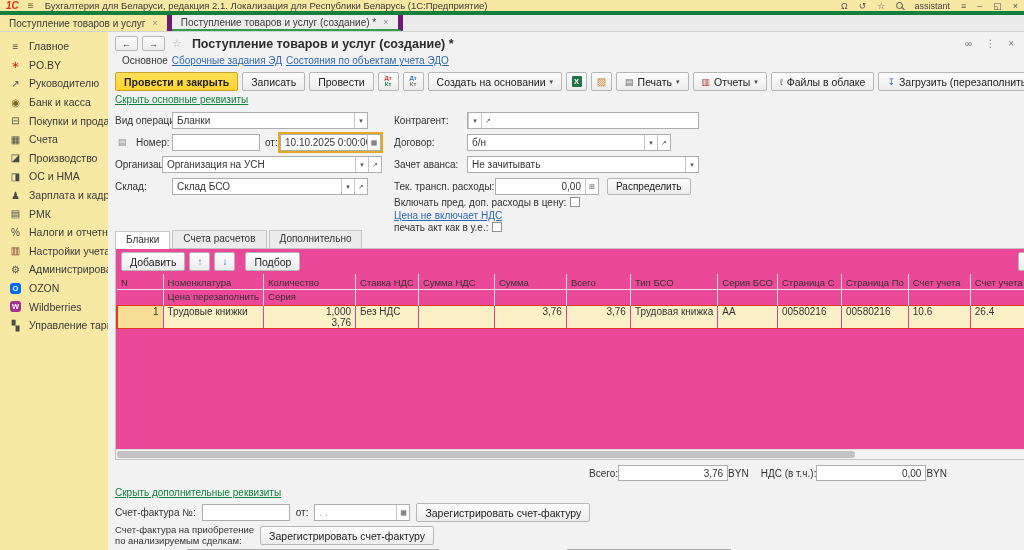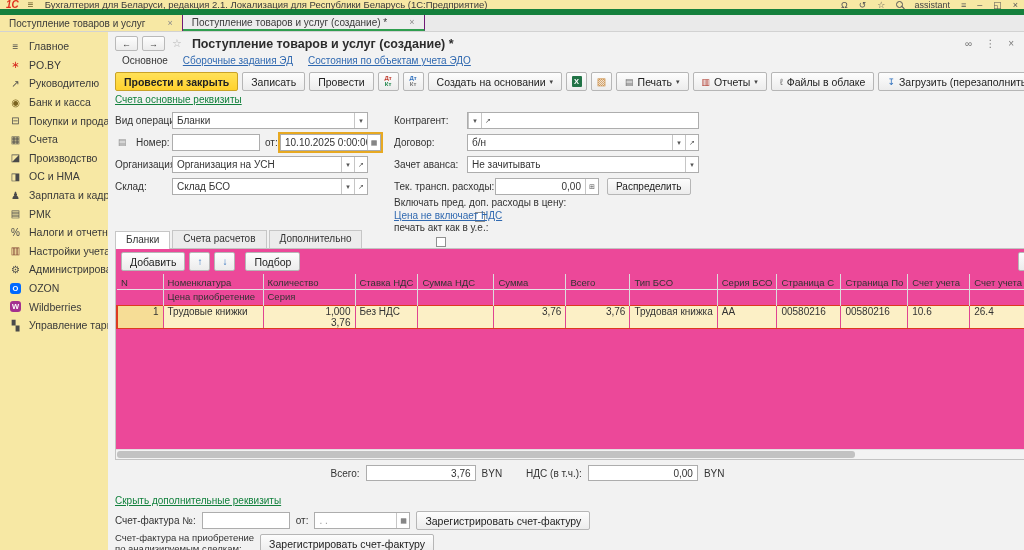--- a/index.html
+++ b/index.html
@@ -1,33 +1,33 @@
 <!DOCTYPE html>
 <html><head>
 <meta charset="utf-8">
 <style>
   html,body{margin:0;padding:0;width:1024px;height:550px;overflow:hidden;
     font-family:"Liberation Sans",sans-serif;background:#fff;}
   *{box-sizing:border-box;}
   
-  .titlebar{height:15px;background:#f7e8a4;border-bottom:6px solid #15803d;
+  .titlebar{height:15px;background:#f7e8a4;border-bottom:4px solid #15803d;
     display:flex;align-items:center;padding:0 6px;font-size:9.5px;color:#3a3a3a;}
   .logo{color:#e0301e;font-weight:bold;font-style:italic;font-size:10px;margin-right:9px;}
   .hamb{color:#6b5d2a;font-size:10px;margin-right:11px;cursor:pointer;}
   .win-title{white-space:nowrap;overflow:hidden;}
   .tb-sp{flex:1;}
   .tb-ic{font-size:9px;color:#555;margin-left:11px;cursor:pointer;display:inline-flex;align-items:center;}
   .tb-user{font-size:9px;color:#444;margin-left:11px;}
   .mag{position:relative;width:7px;height:7px;border:1px solid #555;border-radius:50%;display:inline-block;}
   .mag::after{content:"";position:absolute;width:4px;height:1px;background:#555;
     transform:rotate(45deg);right:-3px;bottom:-1px;}
   
   .tabstrip{height:17px;background:#eaeaea;border-bottom:1px solid #d2d2d2;display:flex;}
-  .tab{display:flex;align-items:center;gap:22px;padding:0 9px;font-size:10px;color:#3a3a3a;
-    border-right:1px solid #701a75;cursor:pointer;white-space:nowrap;}
+  .tab{display:flex;align-items:center;gap:7px;padding:0 9px;font-size:10px;color:#3a3a3a;
+    border-right:5px solid #701a75;cursor:pointer;white-space:nowrap;}
   .tab.inactive{background:#f7e8a4;}
   .tab.active{background:#ededed;border-bottom:2px solid #2f9e4f;}
   .tab .x{color:#8a8a8a;font-size:9px;}
   
   .workspace{display:flex;height:518px;}
   .sidebar{width:108px;background:#f7e8a4;padding-top:5px;flex:none;overflow:hidden;}
   .side-item{display:flex;align-items:center;height:18.6px;padding-left:9px;font-size:10.5px;
     color:#3a3a3a;cursor:pointer;white-space:nowrap;}
   .side-ic{width:13px;margin-right:7px;text-align:center;font-size:10px;color:#4a4a4a;flex:none;
     display:flex;align-items:center;justify-content:center;}
@@ -38,21 +38,21 @@
   .main{flex:1;background:#f2f2f2;overflow:hidden;position:relative;}
   
   .form-header{display:flex;align-items:center;gap:4px;padding:4px 10px 1px 7px;}
   .nav-btn{width:23px;height:15px;font-size:9px;color:#444;background:linear-gradient(#fdfdfd,#ececec);
     border:1px solid #b9b9b9;border-radius:2px;display:inline-flex;align-items:center;justify-content:center;cursor:pointer;padding:0;}
   .star{color:#b5b5b5;font-size:11px;margin:0 3px;}
   .form-title{font-size:12.5px;font-weight:bold;color:#2c2c2c;margin-left:3px;white-space:nowrap;}
   .fh-right{margin-left:auto;display:flex;gap:13px;color:#7a7a7a;font-size:10px;}
   .fh-right span{cursor:pointer;}
   
-  .form-nav{display:flex;gap:15px;padding:3px 8px 4px 14px;font-size:10px;align-items:center;}
+  .form-nav{display:flex;gap:4px;padding:3px 8px 4px 14px;font-size:10px;align-items:center;}
   .fnav-current{color:#333;}
   .link-blue{color:#3069b0;text-decoration:underline;cursor:pointer;}
   .link-green{color:#12813d;text-decoration:underline;cursor:pointer;}
   .toolbar{display:flex;align-items:center;gap:4px;padding:2px 8px 3px 7px;}
   .btn{height:19px;background:linear-gradient(#fdfdfd,#ececec);border:1px solid #b6b6b6;border-radius:2px;
     font-size:10.5px;color:#222;display:inline-flex;align-items:center;gap:4px;padding:0 8px;cursor:pointer;
     white-space:nowrap;font-family:"Liberation Sans",sans-serif;}
   .btn.primary{background:linear-gradient(#ffe159,#ffd22e);border-color:#c9a227;font-weight:bold;}
   .btn.iconb{padding:0 4px;min-width:21px;justify-content:center;}
   .caret{font-size:7px;color:#444;}
@@ -71,21 +71,21 @@
     font-size:10px;align-items:stretch;}
   .fldi{display:inline-flex;background:#fff;border:1px solid #adadad;height:17px;
     font-size:10px;align-items:stretch;flex:none;}
   .fld .val,.fldi .val{flex:1;padding:0 4px;display:flex;align-items:center;overflow:hidden;white-space:nowrap;}
   .val.num{justify-content:flex-end;}
   .val.muted{color:#999;}
   .fld .seg,.fldi .seg{width:13px;border-left:1px solid #c6c6c6;display:flex;align-items:center;
     justify-content:center;color:#555;font-size:7px;cursor:pointer;flex:none;}
   .fld.focus{outline:2px solid #e7a922;}
   .chk{width:10px;height:10px;border:1px solid #909090;background:#fff;display:inline-block;flex:none;cursor:pointer;}
-  .flexrow{display:flex;align-items:center;gap:4px;flex-direction:column;}
+  .flexrow{display:flex;gap:4px;}
   
   .panel-tabs{display:flex;margin:3px 0 0 7px;font-size:10px;position:relative;z-index:2;}
   .ptab{padding:2px 10px 3px;border:1px solid #c6c6c6;border-bottom:none;background:#ececec;
     color:#333;margin-right:2px;cursor:pointer;}
   .ptab.active{background:#fff;position:relative;top:1px;padding-bottom:4px;}
   .panel{margin-left:7px;width:956px;background:#ec4899;border:1px solid #c3c3c3;position:relative;height:212px;}
   .panel-toolbar{display:flex;align-items:center;gap:4px;padding:3px 5px;}
   .arr{font-size:10px;font-weight:bold;color:#2d6fbd;}
   .grid-area{position:relative;height:160px;overflow:hidden;}
   table{border-collapse:collapse;table-layout:fixed;font-size:10px;color:#333;}
@@ -102,21 +102,21 @@
   tbody.selected tr.l1 td{border-top:1px solid #dd3a20;}
   tbody.selected tr.l2 td{border-bottom:1px solid #dd3a20;}
   tbody.selected td:first-child{border-left:2px solid #dd3a20;}
   tbody.selected td:last-child{border-right:1px solid #dd3a20;}
   .vscroll{position:absolute;top:0;right:0;bottom:0;width:8px;background:#f7f7f7;border-left:1px solid #e4e4e4;}
   .vthumb{position:absolute;top:1px;left:1px;width:5px;height:34px;background:#cfcfcf;border-radius:3px;}
   .hscroll{position:absolute;left:0;right:8px;bottom:0;height:10px;background:#f3f3f3;border-top:1px solid #e0e0e0;}
   .hthumb{position:absolute;left:1px;top:1px;height:7px;width:78%;background:#c2c2c2;border-radius:3px;}
   .harrow{position:absolute;right:2px;top:0;font-size:8px;color:#888;}
   
-  .totals{display:flex;align-items:center;justify-content:center;gap:6px;font-size:10px;
+  .totals{display:flex;align-items:center;justify-content:flex-end;font-size:10px;
     margin:5px 77px 0 0;color:#333;}
   .tot-box{width:110px;height:16px;background:#fff;border:1px solid #adadad;display:flex;
     align-items:center;justify-content:flex-end;padding:0 4px;}
   .bot-row{display:flex;align-items:center;margin:3px 0 0 7px;font-size:10px;gap:6px;color:#333;}
   .lbl{white-space:nowrap;}
   .two{display:flex;flex-direction:column;font-size:9.5px;line-height:10.5px;}
 </style>
 </head>
 <body>
 
@@ -278,21 +278,21 @@
       </button>
       <button class="btn">
         <span class="ic" style="color:#2d6fbd">↧</span>
         <span>Загрузить (перезаполнить) из файла</span>
       </button>
       <span class="spacer"></span>
 
     </div>
 
     <div class="hide-row">
-      <span class="link-green">Счета основные реквизиты</span>
+      <span class="link-green">Скрыть основные реквизиты</span>
     </div>
 
     <div class="fields">
 
       <span class="fl" style="left:0;top:6px">Вид операции:</span>
       <div class="fld" style="left:57px;top:3px;width:196px">
         <span class="val">Бланки</span>
         <span class="seg">▾</span>
       </div>
 
@@ -301,41 +301,41 @@
       <div class="fld" style="left:57px;top:25px;width:88px">
         <span class="val"></span>
       </div>
       <span class="fl" style="left:150px;top:28px">от:</span>
       <div class="fld focus" style="left:165px;top:25px;width:101px">
         <span class="val">10.10.2025  0:00:00</span>
         <span class="seg">▦</span>
       </div>
 
       <span class="fl" style="left:0;top:50px">Организация:</span>
-      <div class="fld" style="left:57px;top:47px;width:196px">
+      <div class="fld" style="left:47px;top:47px;width:220px">
         <span class="val">Организация на УСН</span>
         <span class="seg">▾</span>
         <span class="seg">↗</span>
       </div>
 
       <span class="fl" style="left:0;top:72px">Склад:</span>
       <div class="fld" style="left:57px;top:69px;width:196px">
         <span class="val">Склад БСО</span>
         <span class="seg">▾</span>
         <span class="seg">↗</span>
       </div>
 
       <span class="fl" style="left:279px;top:6px">Контрагент:</span>
       <div class="fld" style="left:352px;top:3px;width:232px">
         <span class="seg">▾</span>
         <span class="seg">↗</span>
       </div>
 
       <span class="fl" style="left:279px;top:28px">Договор:</span>
-      <div class="fld" style="left:352px;top:25px;width:232px">
+      <div class="fld" style="left:352px;top:25px;width:204px">
         <span class="val">б/н</span>
         <span class="seg">▾</span>
         <span class="seg">↗</span>
       </div>
 
       <span class="fl" style="left:279px;top:50px">Зачет аванса:</span>
       <div class="fld" style="left:352px;top:47px;width:232px">
         <span class="val">Не зачитывать</span>
         <span class="seg">▾</span>
       </div>
@@ -409,21 +409,21 @@
                 <th>Всего</th>
                 <th>Тип БСО</th>
                 <th>Серия БСО</th>
                 <th>Страница С</th>
                 <th>Страница По</th>
                 <th>Счет учета</th>
                 <th>Счет учета НДС</th>
               </tr>
               <tr class="h2">
                 <th></th>
-                <th>Цена приобретение</th>
+                <th>Цена перезаполнить</th>
                 <th>Серия</th>
                 <th></th>
                 <th></th>
                 <th></th>
                 <th></th>
                 <th></th>
                 <th></th>
                 <th></th>
                 <th></th>
                 <th></th>
@@ -476,21 +476,21 @@
     <div class="totals">
       <span>Всего:</span>
       <div class="tot-box">3,76</div>
       <span>BYN</span>
       <span style="width:12px"></span>
       <span>НДС (в т.ч.):</span>
       <div class="tot-box">0,00</div>
       <span>BYN</span>
     </div>
 
-    <div class="hide-row" style="margin-top:14px">
+    <div class="hide-row" style="margin-top:6px">
       <span class="link-green">Скрыть дополнительные реквизиты</span>
     </div>
 
     <div class="bot-row">
       <span class="lbl">Счет-фактура №:</span>
       <div class="fldi" style="width:88px">
         <span class="val"></span>
       </div>
       <span class="lbl">от:</span>
       <div class="fldi" style="width:96px">

